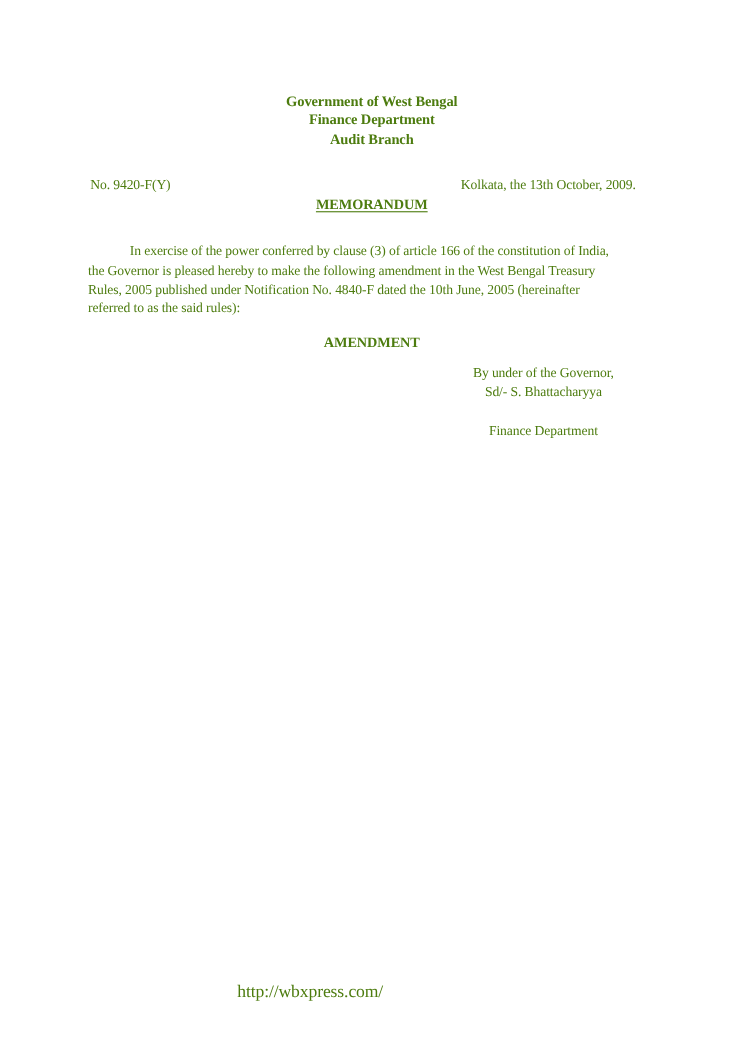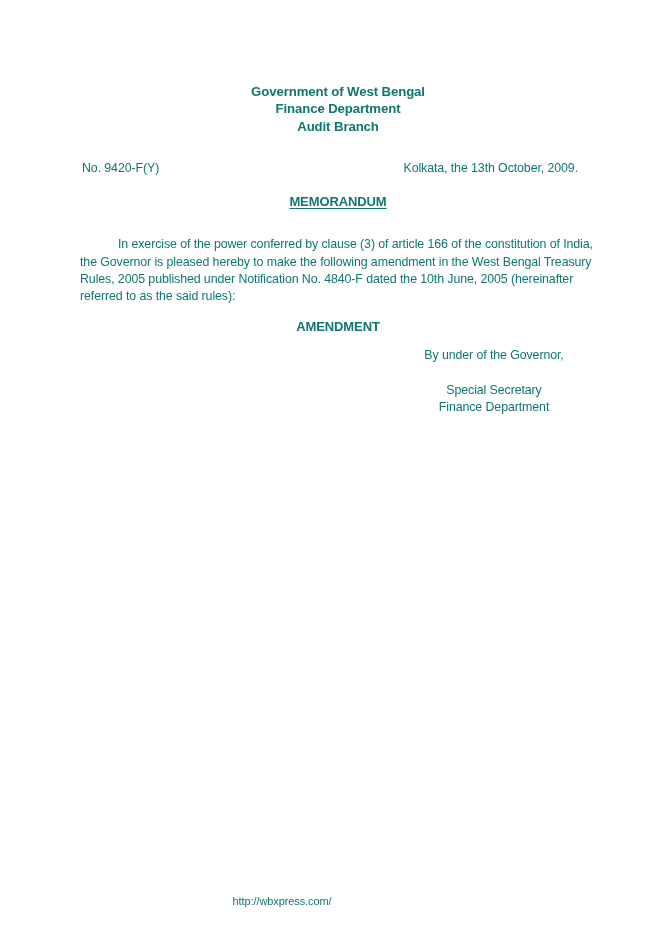--- a/index.html
+++ b/index.html
@@ -6,22 +6,22 @@
     margin: 0;
     padding: 0;
     background: #e8e8e8;
   }
   .page {
     position: relative;
     width: 672px;
     height: 951px;
     margin: 0 auto;
     background: #ffffff;
-    font-family: Liberation Sans, sans-serif;
-    color: #0f766e;
+    font-family: Liberation Serif, serif;
+    color: #4d7c0f;
     font-size: 12.4px;
     letter-spacing: -0.1px;
     line-height: 17.3px;
     overflow: hidden;
   }
   .content {
     position: absolute;
     left: 80px;
     top: 83px;
     width: 516px;
@@ -34,21 +34,21 @@
   .ref-row {
     margin-top: 25px;
     display: flex;
     justify-content: space-between;
     padding-left: 2px;
   }
   .ref-date {
     padding-right: 18px;
   }
   .heading {
-    margin-top: 16px;
+    margin-top: 0;
     text-align: center;
     font-weight: bold;
     font-size: 13px;
   }
   .heading.underlined {
     text-decoration: underline;
     text-underline-offset: 2px;
   }
   .heading.amendment {
     margin-top: 12px;
@@ -67,21 +67,21 @@
   }
   .sig-gap {
     height: 17.3px;
   }
   .footer {
     position: absolute;
     top: 893px;
     left: 0;
     width: 564px;
     text-align: center;
-    font-size: 11px;
+    font-size: 16px;
   }
 </style>
 </head>
 <body>
 
 <div class="page">
   <div class="content">
 
     <div class="header-block">
       <div>Government of West Bengal</div>
@@ -99,21 +99,21 @@
     <div class="para">In exercise of the power conferred by clause (3) of article 166 of the constitution of India,
 the Governor is pleased hereby to make the following amendment in the West Bengal Treasury
 Rules, 2005 published under Notification No. 4840-F dated the 10th June, 2005 (hereinafter
 referred to as the said rules):</div>
 
     <div class="heading amendment">AMENDMENT</div>
 
 
     <div class="signature-block">
       <div>By under of the Governor,</div>
+      <div>Sd/- S. Bhattacharyya</div>
       <div class="sig-gap"></div>
-      <div>Special Secretary</div>
       <div>Finance Department</div>
     </div>
 
   </div>
 
   <div class="footer">http://wbxpress.com/</div>
 </div>
 
 </body></html>

